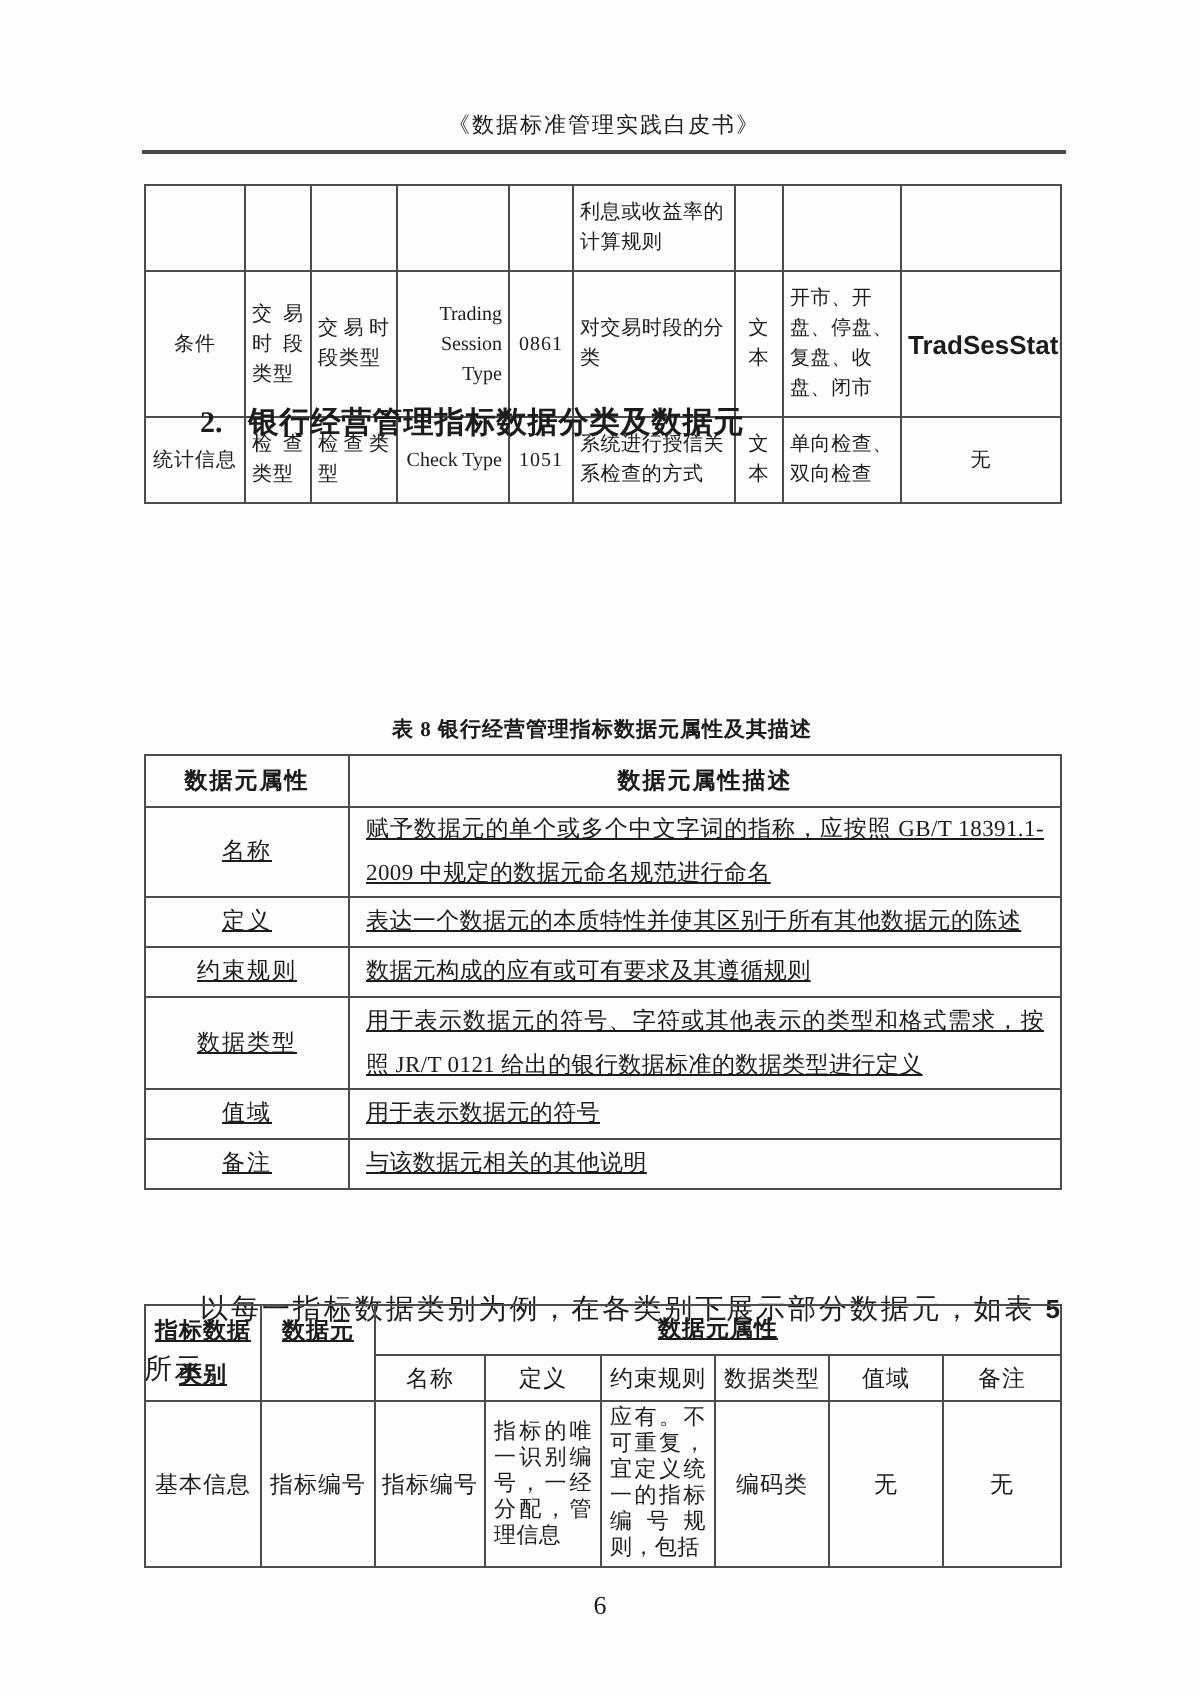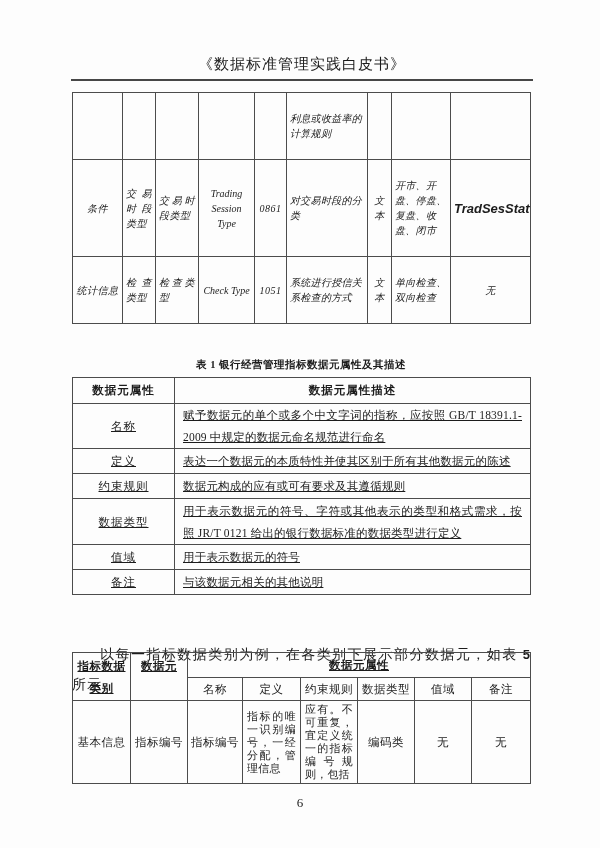--- a/index.html
+++ b/index.html
@@ -7,35 +7,35 @@
     position:relative;
     width:600px;height:848px;
     background:#fdfdfd;
     color:#1c1c1c;
     font-family:"Liberation Serif","DejaVu Serif",serif;
     overflow:hidden;
   }
   
   .hdr{
     position:absolute;left:71px;top:55px;width:462px;
-    text-align:center;font-size:15px;letter-spacing:1px;
+    text-align:center;font-size:11px;letter-spacing:1px;
     padding-bottom:5px;border-bottom:2px solid #474747;
   }
   
   table{border-collapse:collapse;table-layout:fixed;}
   td,th{border:1px solid #4c4c4c;vertical-align:middle;overflow:hidden;}
   
   .t-top{position:absolute;left:72px;top:92px;width:458px;font-size:10px;}
-  .t-top td{padding:18px 3px;text-align:center;line-height:15px;letter-spacing:0.5px;font-style:italic;}
+  .t-top td{padding:6px 3px;text-align:center;line-height:15px;letter-spacing:0.5px;}
   .t-top tr.r0{height:26px;}
   .t-top tr.r1{height:48px;}
   .t-top tr.r2{height:33px;}
   .t-top td.lft{text-align:left;letter-spacing:0.3px;}
   .t-top td.jst{text-align:justify;text-align-last:left;}
-  .t-top td.eng{text-align:center;letter-spacing:0;font-size:10px;}
+  .t-top td.eng{text-align:right;letter-spacing:0;font-size:10px;}
   .t-top td.code-cell{letter-spacing:0;}
   
   .h2{
     position:absolute;left:72px;top:202px;width:458px;
     font-size:15px;font-weight:bold;letter-spacing:0.5px;padding-left:28px;
   }
   .h2 .num{margin-right:13px;letter-spacing:0;}
   
   .para{
     position:absolute;left:72px;width:458px;margin:0;
@@ -130,23 +130,26 @@
       <td class="eng">Check Type</td>
       <td>1051</td>
       <td class="lft">系统进行授信关系检查的方式</td>
       <td>文本</td>
       <td class="lft">单向检查、双向检查</td>
       <td>无</td>
     </tr>
   </tbody>
     </table>
 
-
-
-  <div class="caption c4">表 1 银行经营管理指标数据元属性及其描述</div>
+  <div class="h2">
+    <span class="num">2.</span><span>银行经营管理指标数据分类及数据元</span>
+  </div>
+
+
+  <div class="caption c4">表 8 银行经营管理指标数据元属性及其描述</div>
 
   <table class="t4">
     <colgroup>
         <col style="width:102px">
         <col style="width:356px">
       </colgroup>
     <tbody>
         <tr>
       <th>数据元属性</th>
       <th>数据元属性描述</th>

